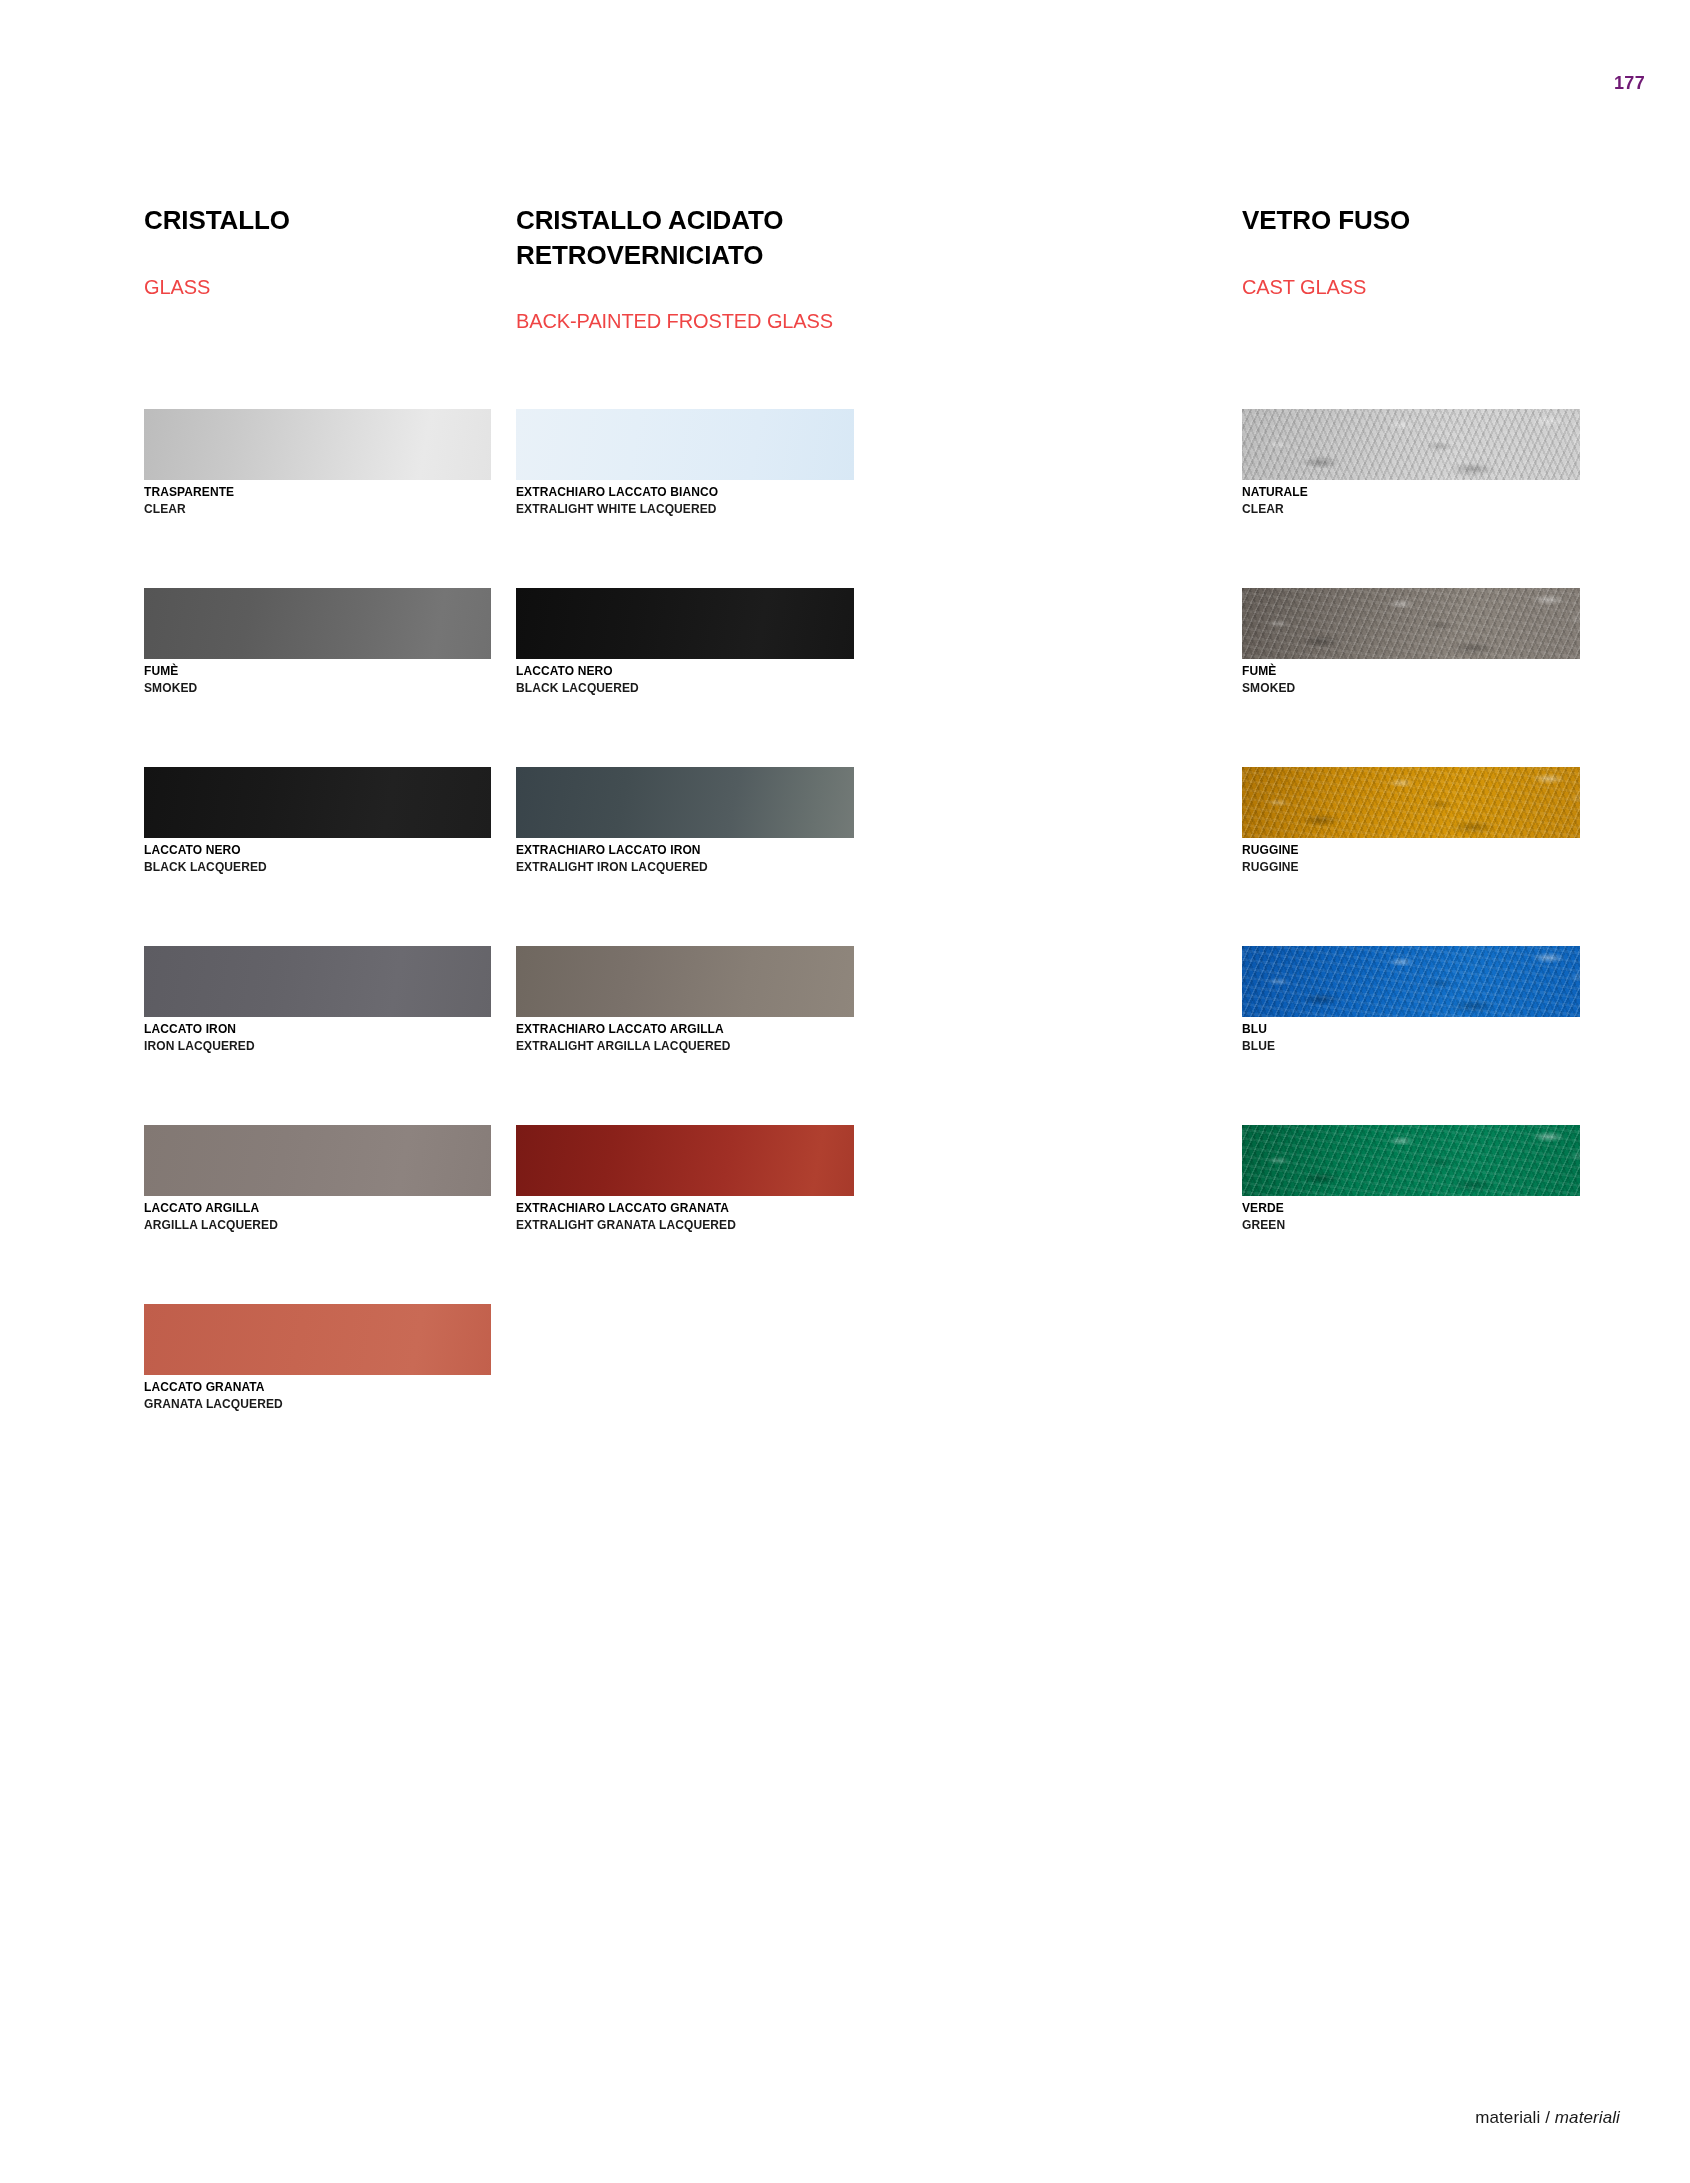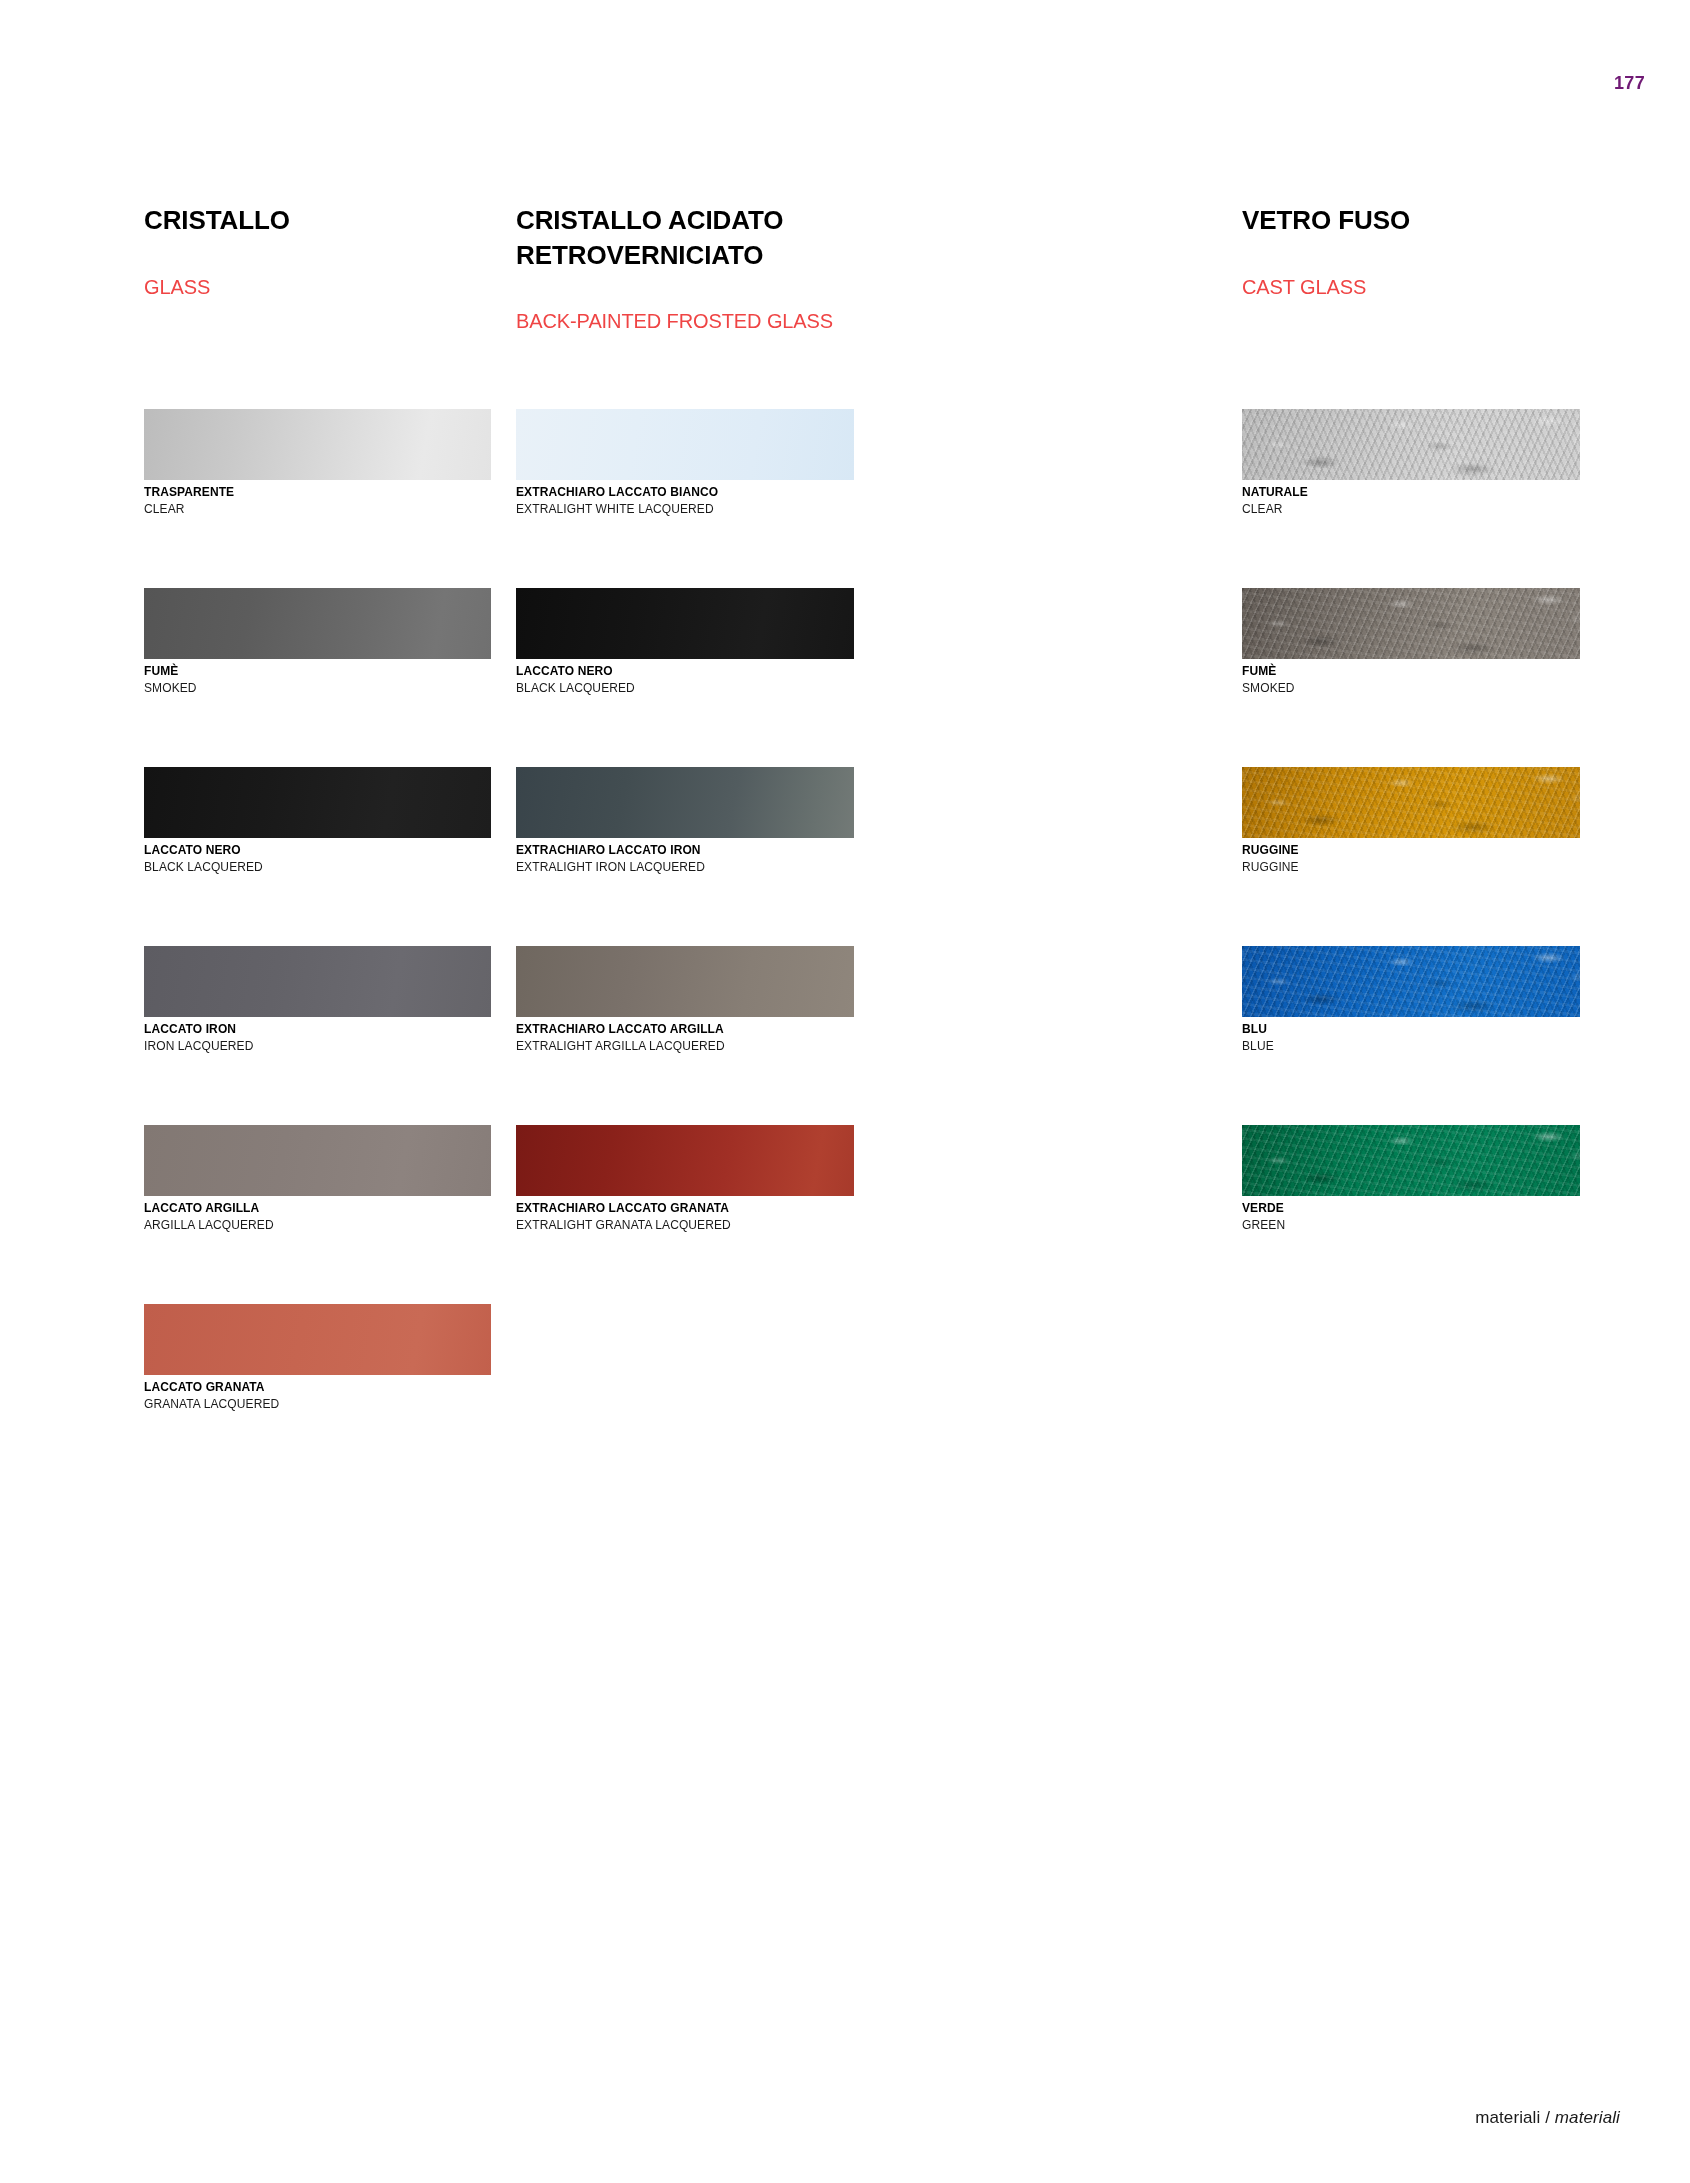--- a/index.html
+++ b/index.html
@@ -128,21 +128,21 @@
     font-weight: bold;
     letter-spacing: 0.1px;
     line-height: 1.42;
     color: #000000;
     text-transform: uppercase;
     white-space: nowrap;
   }
 
   .swatch__en {
     font-size: 12px;
-    font-weight: normal;
+    font-weight: bold;
     letter-spacing: 0.1px;
     line-height: 1.42;
     color: #1a1a1a;
     text-transform: uppercase;
     white-space: nowrap;
   }
 
   
   .footer {
     position: absolute;

